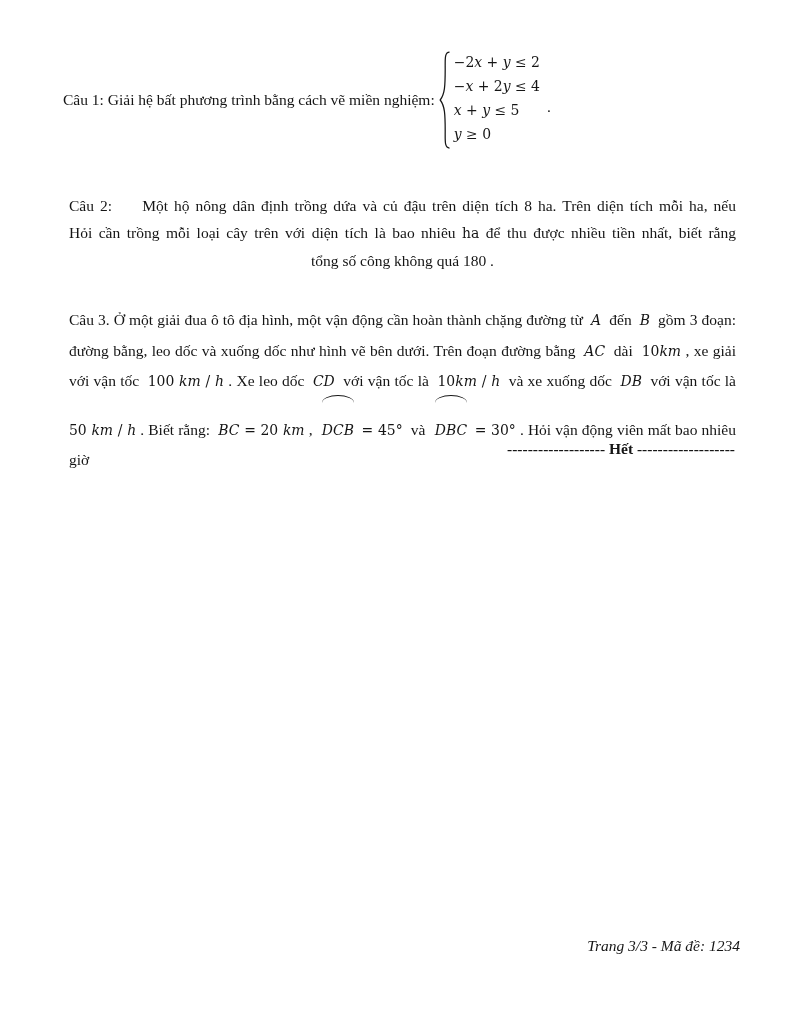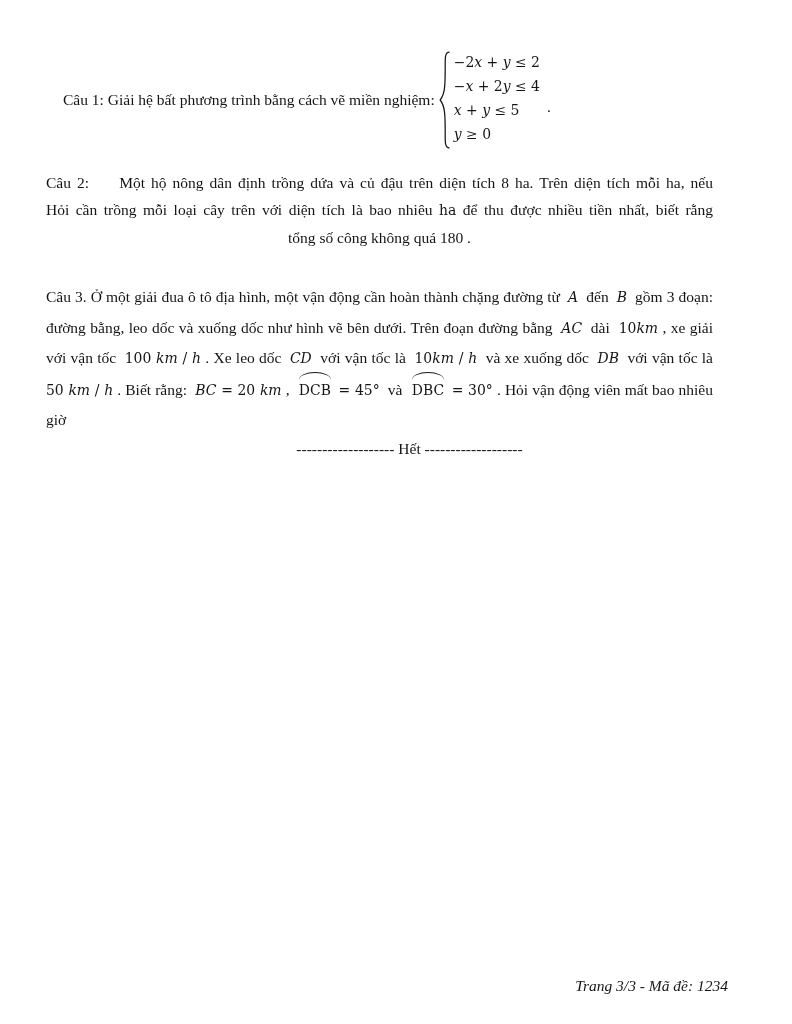--- a/index.html
+++ b/index.html
@@ -11,22 +11,22 @@
     font-family:"Liberation Serif",serif;
     font-size:15.5px;
     overflow:hidden;
   }
   
   .seg-b{font-weight:normal;}
   .seg-t{}
   .seg-mi{font-family:"DejaVu Serif",serif;font-style:italic;font-size:0.9em;}
   .seg-mn{font-family:"DejaVu Serif",serif;font-size:0.9em;}
   .seg-hat{
-    font-family:"DejaVu Serif",serif;font-size:0.9em;
-    position:relative;display:inline-block;padding:1px 3px 0 1px;
+    font-family:"DejaVu Serif",serif;font-style:italic;font-size:0.9em;
+    position:relative;display:inline-block;padding:18px 3px 0 1px;
   }
   .seg-hat::before{
     content:"";position:absolute;left:1px;right:3px;top:-2px;height:7px;
     border-top:1.4px solid #151515;
     border-radius:50% 50% 0 0 / 100% 100% 0 0;
   }
   
   .q1{
     position:absolute;left:63px;top:50px;width:680px;height:100px;
     display:flex;align-items:center;
@@ -34,34 +34,34 @@
   .q1-text{white-space:nowrap;line-height:normal;}
   .system{display:flex;margin-left:3px;}
   .brace-svg{display:block;flex:0 0 auto;}
   .sys-rows{margin-left:3px;}
   .srow{
     height:24px;line-height:24px;white-space:nowrap;
     font-size:15.5px;
   }
   .q1-period{margin-left:7px;margin-top:14px;}
   
-  .para{position:absolute;left:46px;width:667px;}
+  .para{position:absolute;left:69px;width:667px;margin-top:23px;}
   .q2{top:169px;line-height:27px;}
   .q3{top:282px;line-height:30.5px;}
   .jline{text-align:justify;text-align-last:justify;}
   .lline{text-align:center;}
   
   .endline{
-    position:absolute;left:76px;top:438px;width:667px;
-    text-align:center;line-height:22px;
+    position:absolute;left:68px;top:438px;width:667px;
+    text-align:right;line-height:22px;font-weight:bold;
   }
   
   .footer{
-    position:absolute;right:64px;top:937px;
-    font-style:italic;font-size:15.5px;margin-top:40px;
+    position:absolute;right:52px;top:937px;
+    font-style:italic;font-size:15.5px;
   }
 </style>
 </head>
 <body>
 
 <div class="page">
 
   <div class="q1">
     <span class="q1-text"><span class="seg-b">Câu 1:</span><span class="seg-t"> Giải hệ bất phương trình bằng cách vẽ miền nghiệm:</span></span>
     <span class="system">

